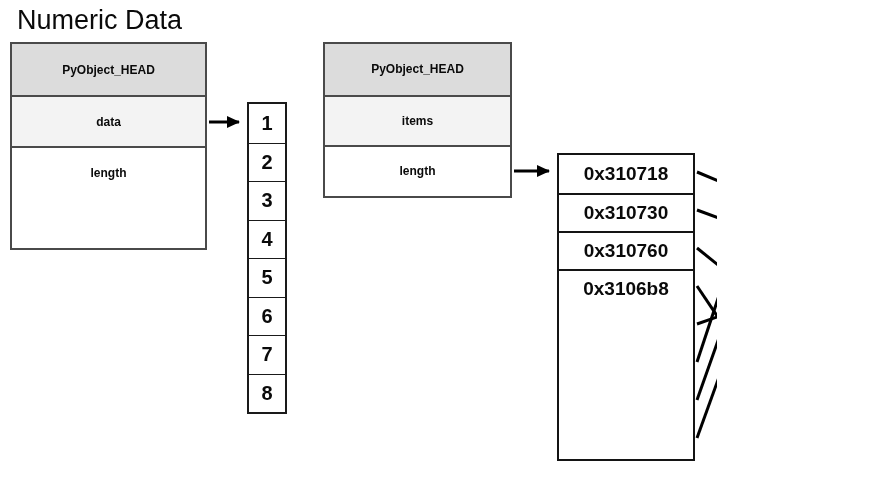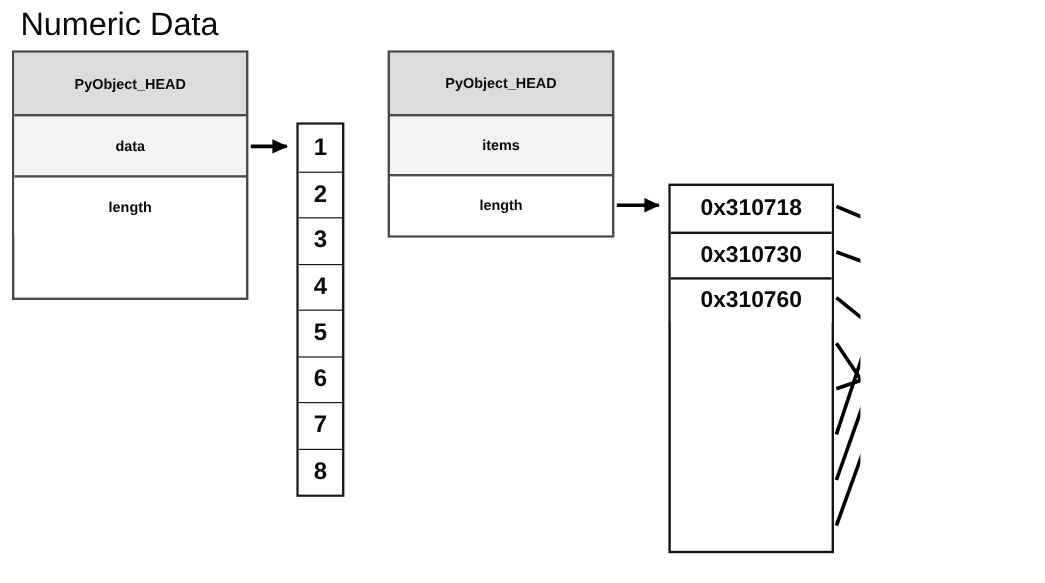--- a/index.html
+++ b/index.html
@@ -75,20 +75,21 @@
   <div class="struct" id="string-struct">
       <div class="srow hdr">PyObject_HEAD</div>
       <div class="srow sub">items</div>
       <div class="srow">length</div>
     </div>
 
   <div id="address-list">
       <div class="addr">0x310718</div>
       <div class="addr">0x310730</div>
       <div class="addr">0x310760</div>
+      <div class="addr">0x3106b8</div>
     </div>
 
   <div id="memory-column">
       <div class="mobj">
         <div class="mhdr">
           <span>PyObject_</span>
           <span>HEAD</span>
         </div>
         <div class="mdat">data</div>
       </div>

